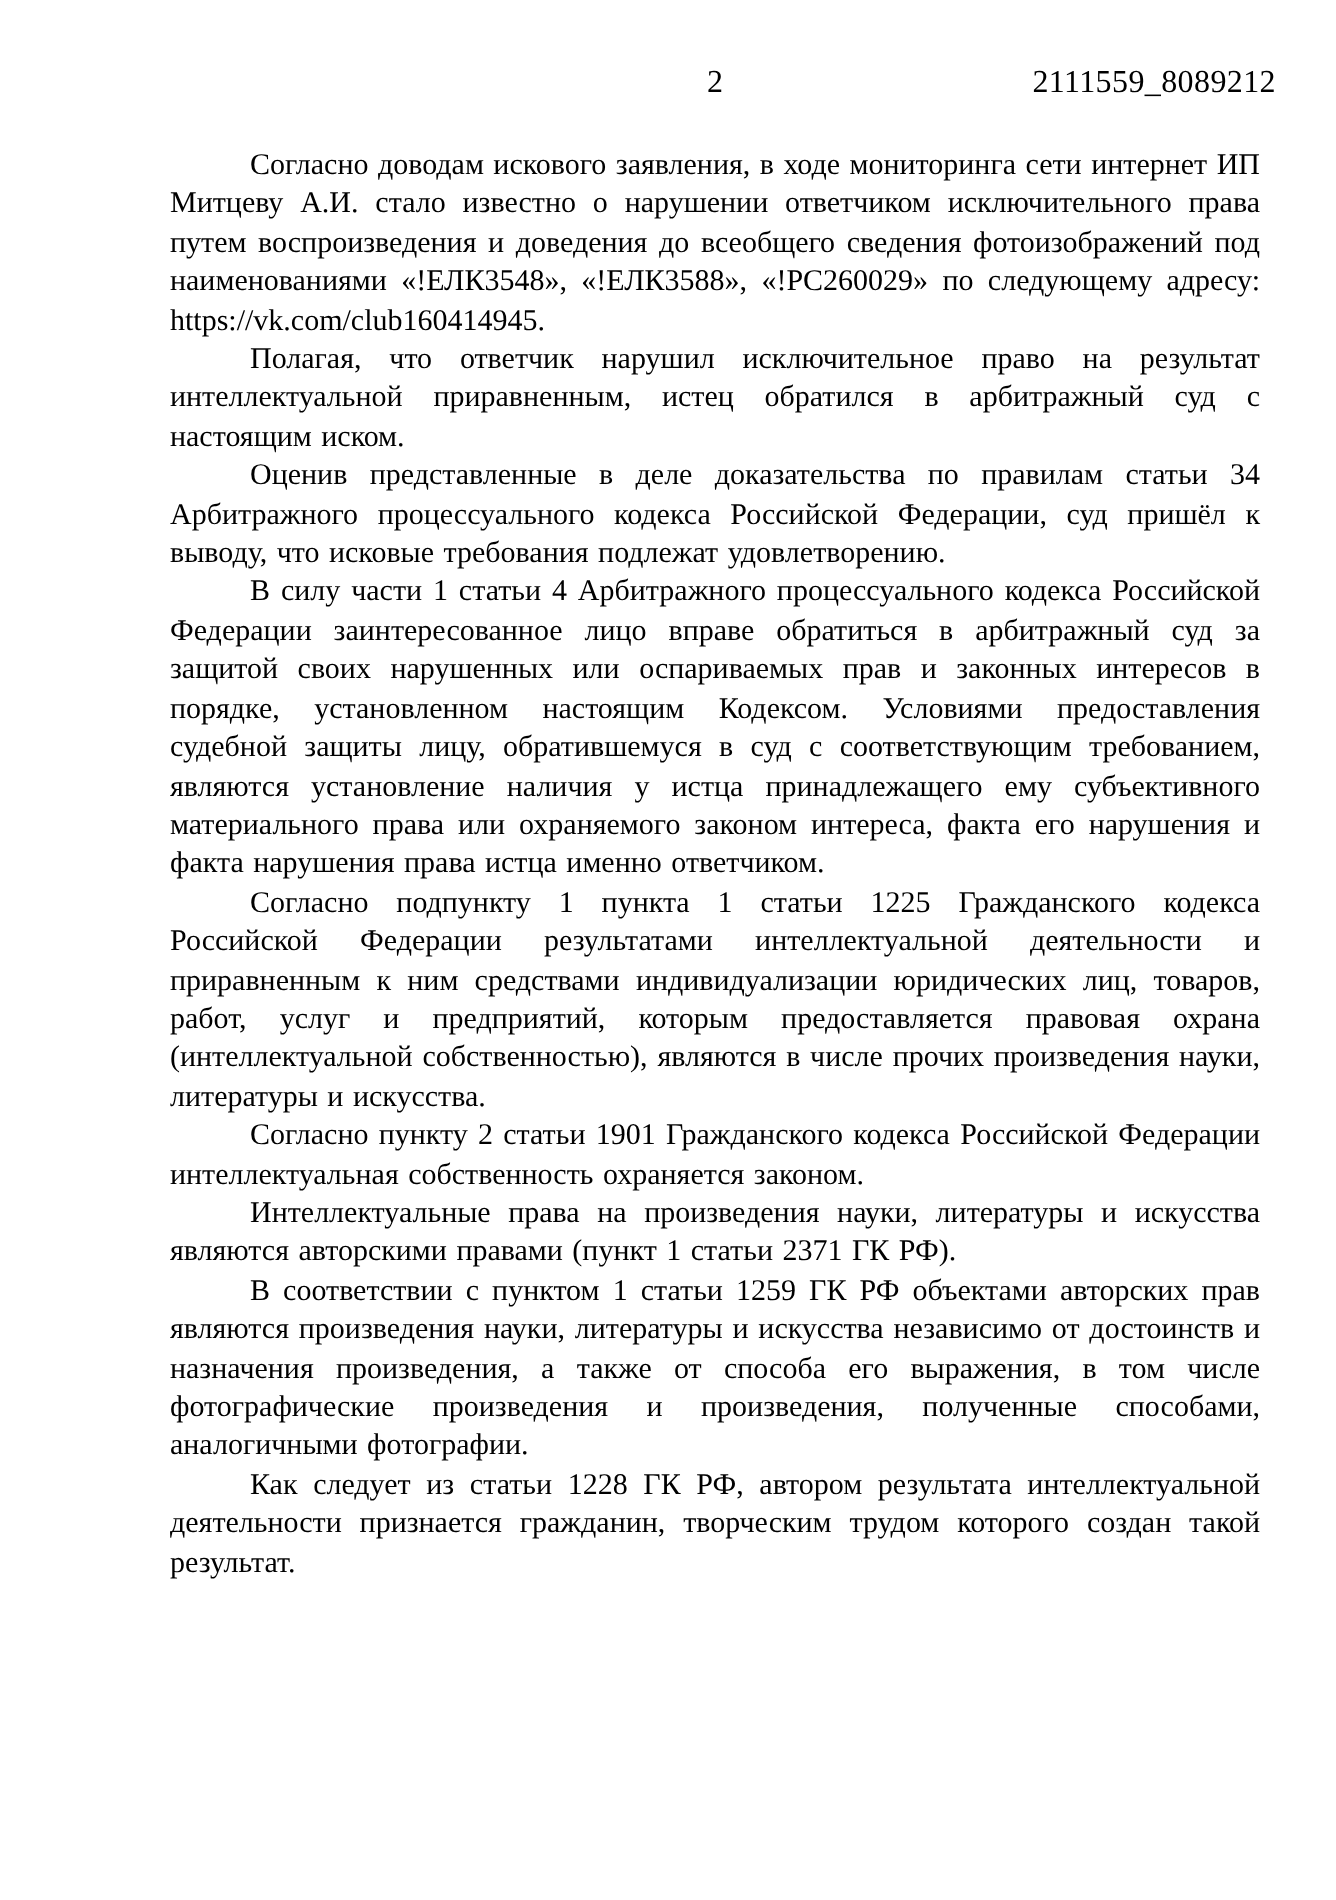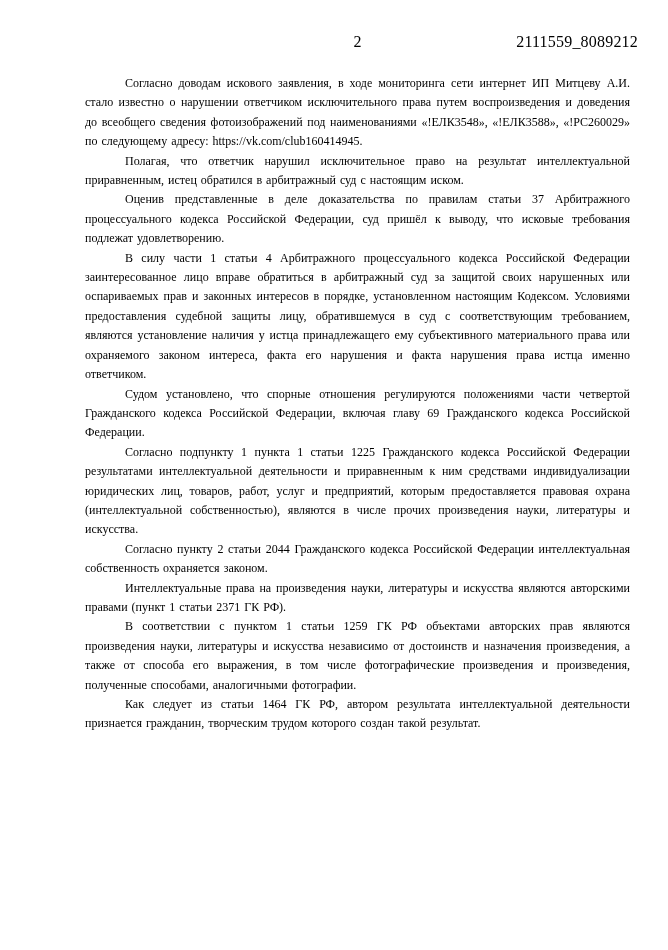--- a/index.html
+++ b/index.html
@@ -34,40 +34,39 @@
     text-align: center;
   }
   .doc-id {
     position: absolute;
     right: -8px;
     top: 0;
     letter-spacing: 0.2px;
   }
   .body-text p {
     margin: 0;
-    font-size: 12px;
+    font-size: 15px;
     line-height: 19.4px;
     text-align: justify;
     text-indent: 40px;
     word-spacing: 1px;
   }
 </style>
 </head>
 <body>
 
 <div class="page">
   <div class="header">
     <span class="page-num">2</span>
     <span class="doc-id">2111559_8089212</span>
   </div>
   <div class="body-text">
     <p>Согласно доводам искового заявления, в ходе мониторинга сети интернет ИП Митцеву А.И. стало известно о нарушении ответчиком исключительного права путем воспроизведения и доведения до всеобщего сведения фотоизображений под наименованиями «!ЕЛК3548», «!ЕЛК3588», «!PC260029» по следующему адресу: https://vk.com/club160414945.</p>
     <p>Полагая, что ответчик нарушил исключительное право на результат интеллектуальной приравненным, истец обратился в арбитражный суд с настоящим иском.</p>
-    <p>Оценив представленные в деле доказательства по правилам статьи 37 Арбитражного процессуального кодекса Российской Федерации, суд пришёл к выводу, что исковые требования подлежат удовлетворению.</p>
+    <p>Оценив представленные в деле доказательства по правилам статьи 34 Арбитражного процессуального кодекса Российской Федерации, суд пришёл к выводу, что исковые требования подлежат удовлетворению.</p>
     <p>В силу части 1 статьи 4 Арбитражного процессуального кодекса Российской Федерации заинтересованное лицо вправе обратиться в арбитражный суд за защитой своих нарушенных или оспариваемых прав и законных интересов в порядке, установленном настоящим Кодексом. Условиями предоставления судебной защиты лицу, обратившемуся в суд с соответствующим требованием, являются установление наличия у истца принадлежащего ему субъективного материального права или охраняемого законом интереса, факта его нарушения и факта нарушения права истца именно ответчиком.</p>
-    <p>Судом установлено, что спорные отношения регулируются положениями части четвертой Гражданского кодекса Российской Федерации, включая главу 69 Гражданского кодекса Российской Федерации.</p>
     <p>Согласно подпункту 1 пункта 1 статьи 1225 Гражданского кодекса Российской Федерации результатами интеллектуальной деятельности и приравненным к ним средствами индивидуализации юридических лиц, товаров, работ, услуг и предприятий, которым предоставляется правовая охрана (интеллектуальной собственностью), являются в числе прочих произведения науки, литературы и искусства.</p>
-    <p>Согласно пункту 2 статьи 2044 Гражданского кодекса Российской Федерации интеллектуальная собственность охраняется законом.</p>
+    <p>Согласно пункту 2 статьи 1901 Гражданского кодекса Российской Федерации интеллектуальная собственность охраняется законом.</p>
     <p>Интеллектуальные права на произведения науки, литературы и искусства являются авторскими правами (пункт 1 статьи 2371 ГК РФ).</p>
     <p>В соответствии с пунктом 1 статьи 1259 ГК РФ объектами авторских прав являются произведения науки, литературы и искусства независимо от достоинств и назначения произведения, а также от способа его выражения, в том числе фотографические произведения и произведения, полученные способами, аналогичными фотографии.</p>
-    <p>Как следует из статьи 1464 ГК РФ, автором результата интеллектуальной деятельности признается гражданин, творческим трудом которого создан такой результат.</p>
+    <p>Как следует из статьи 1228 ГК РФ, автором результата интеллектуальной деятельности признается гражданин, творческим трудом которого создан такой результат.</p>
   </div>
 </div>
 
 </body></html>

